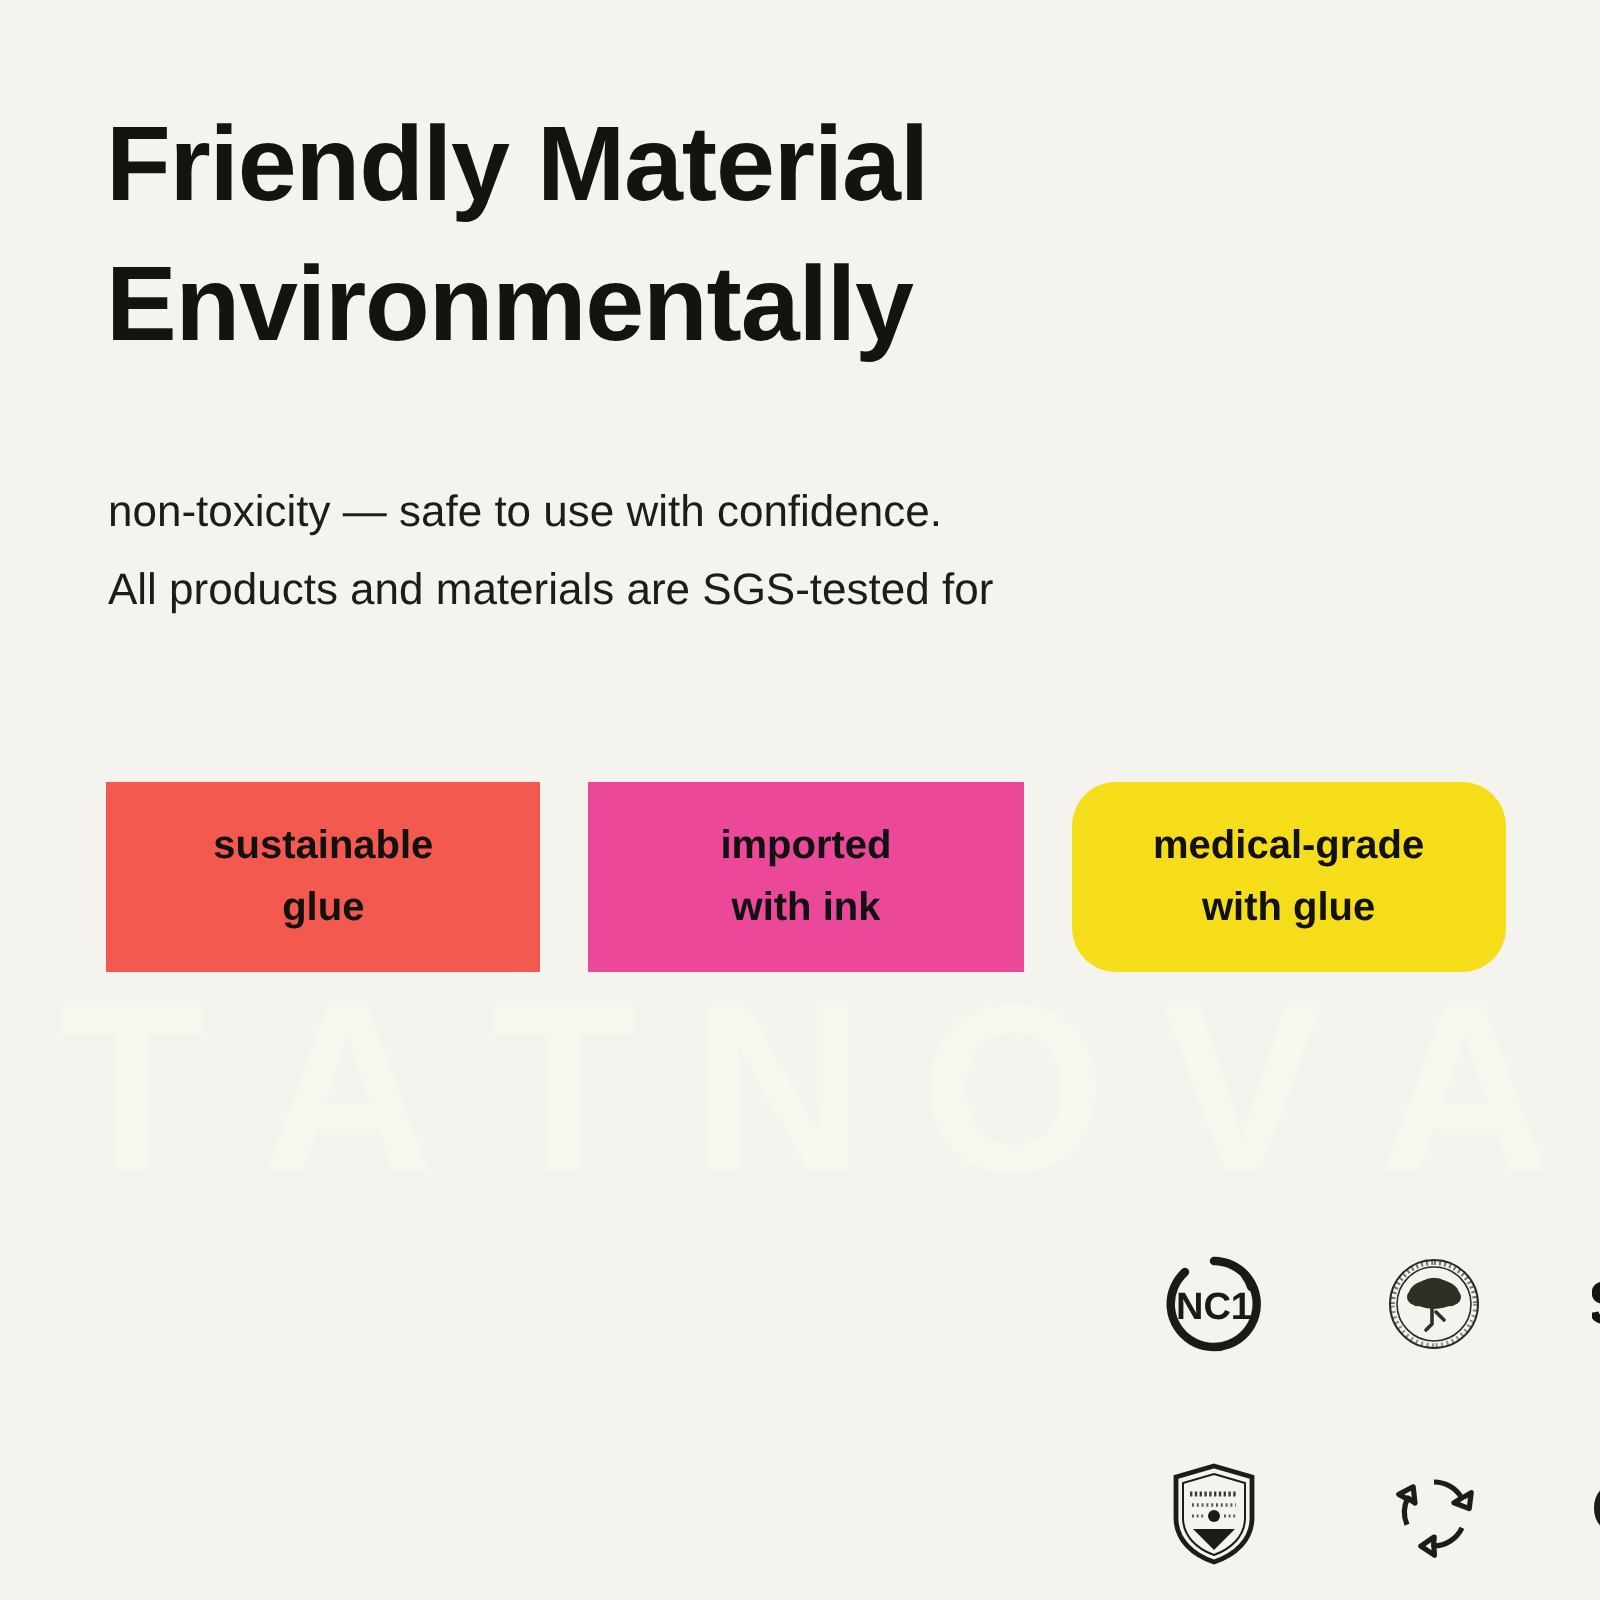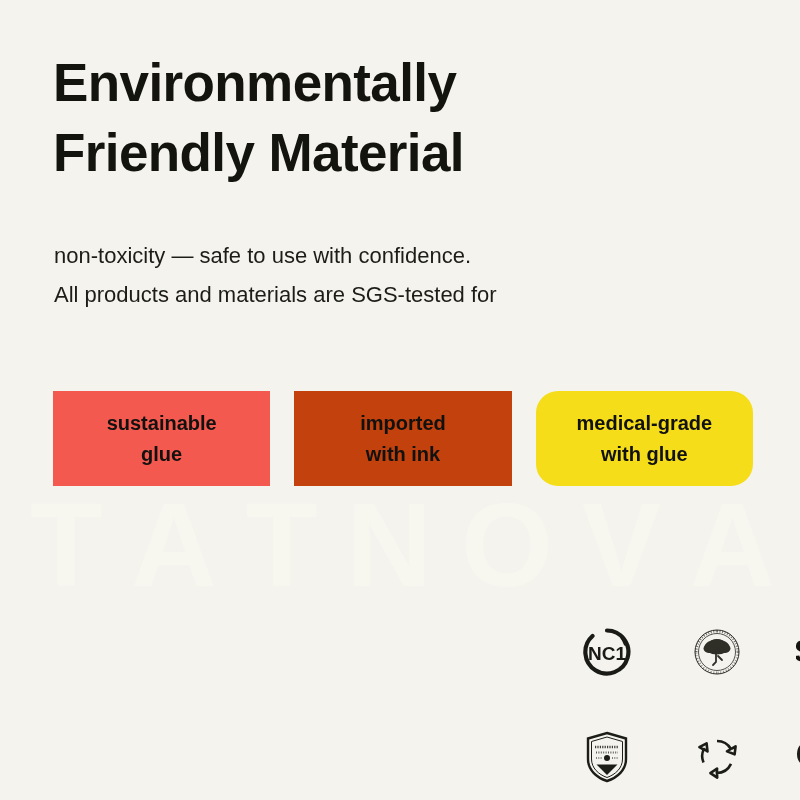--- a/index.html
+++ b/index.html
@@ -153,37 +153,37 @@
     <span>T</span>
     <span>A</span>
     <span>T</span>
     <span>N</span>
     <span>O</span>
     <span>V</span>
     <span>A</span>
   </div>
 
   <h1 class="headline">
+    <span class="line">Friendly Material</span>
     <span class="line">Environmentally</span>
-    <span class="line">Friendly Material</span>
   </h1>
 
   <p class="subtitle">
     <span class="line">non-toxicity — safe to use with confidence.</span>
     <span class="line">All products and materials are SGS-tested for</span>
   </p>
 
   <div class="chips">
 
     <div class="chip" id="chip-0" style="background: rgb(244, 89, 79);">
       <span class="chip-line">sustainable</span>
       <span class="chip-line">glue</span>
     </div>
 
-    <div class="chip" id="chip-1" style="background: #c2410c;">
+    <div class="chip" id="chip-1" style="background: #ec4899;">
       <span class="chip-line">imported</span>
       <span class="chip-line">with ink</span>
     </div>
 
     <div class="chip" id="chip-2" style="background: rgb(245, 221, 25); border-radius: 22px;">
       <span class="chip-line">medical-grade</span>
       <span class="chip-line">with glue</span>
     </div>
 
   </div>

